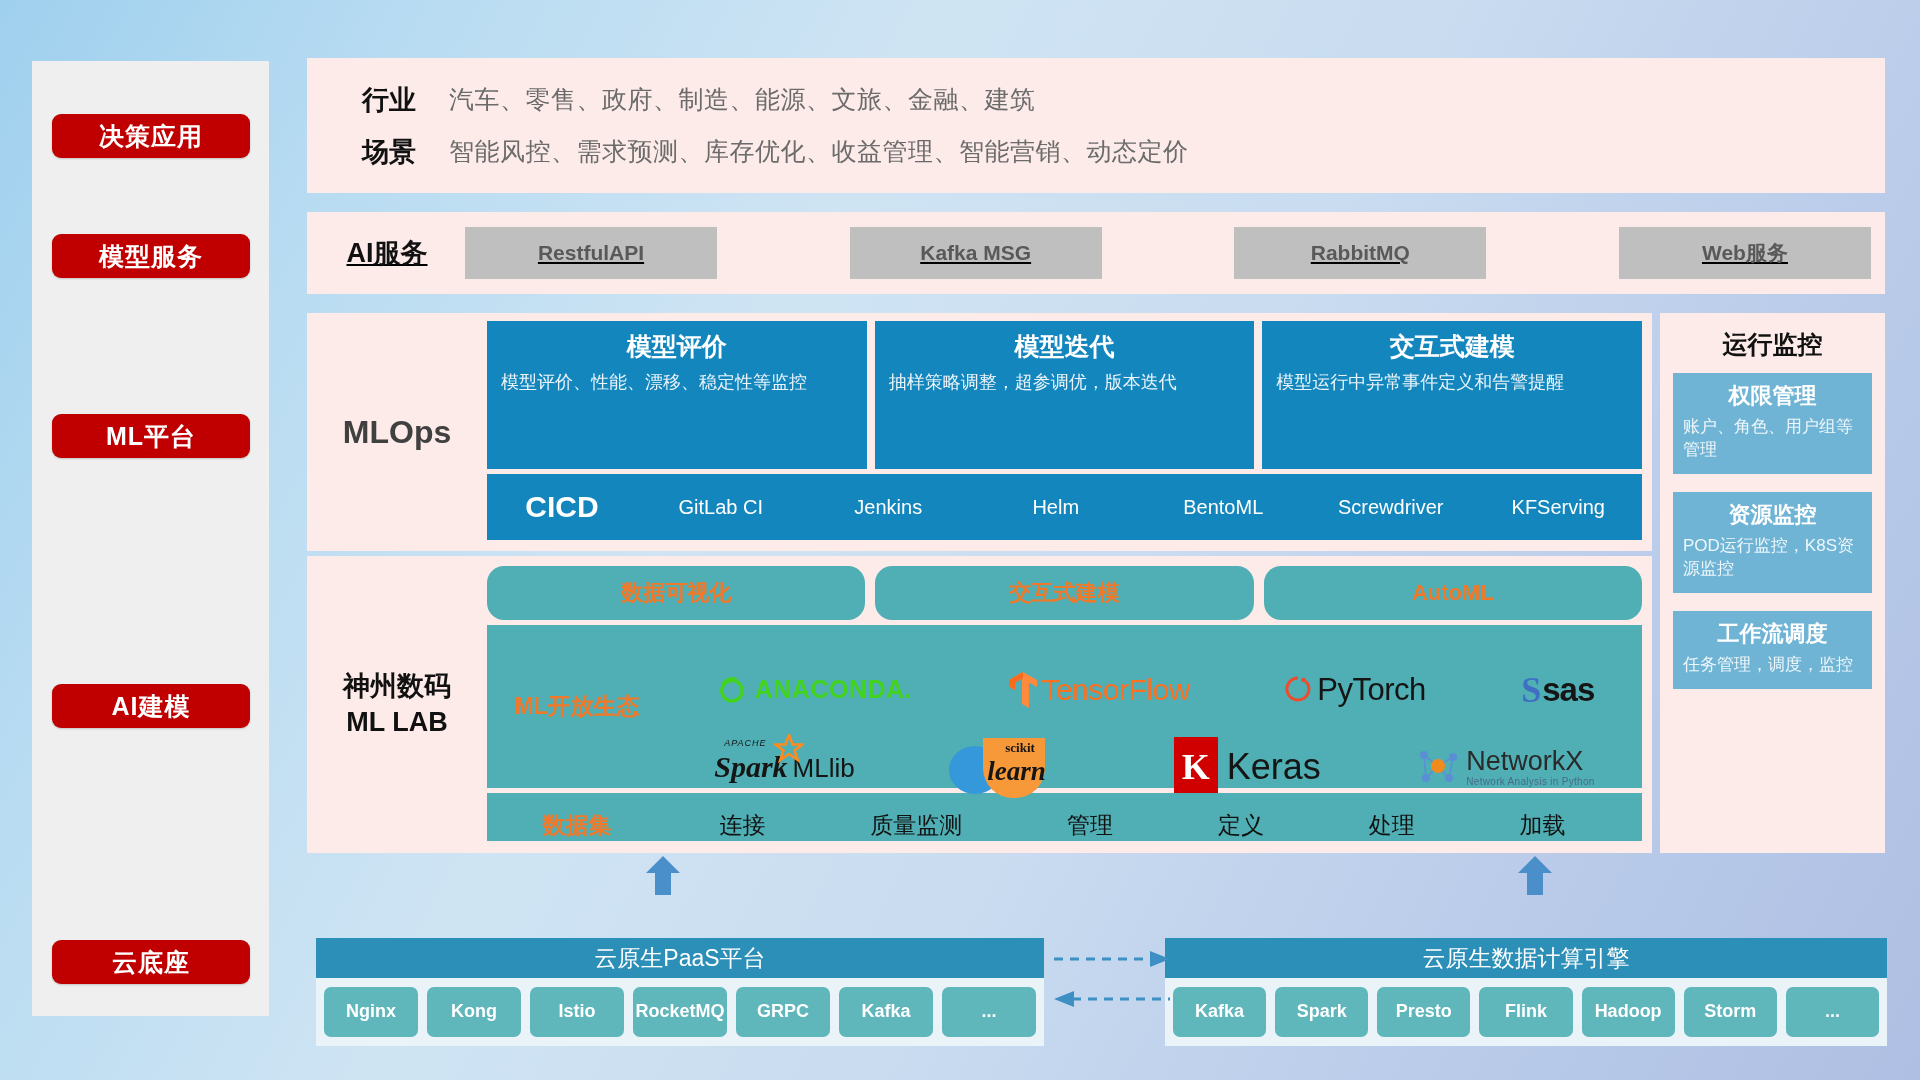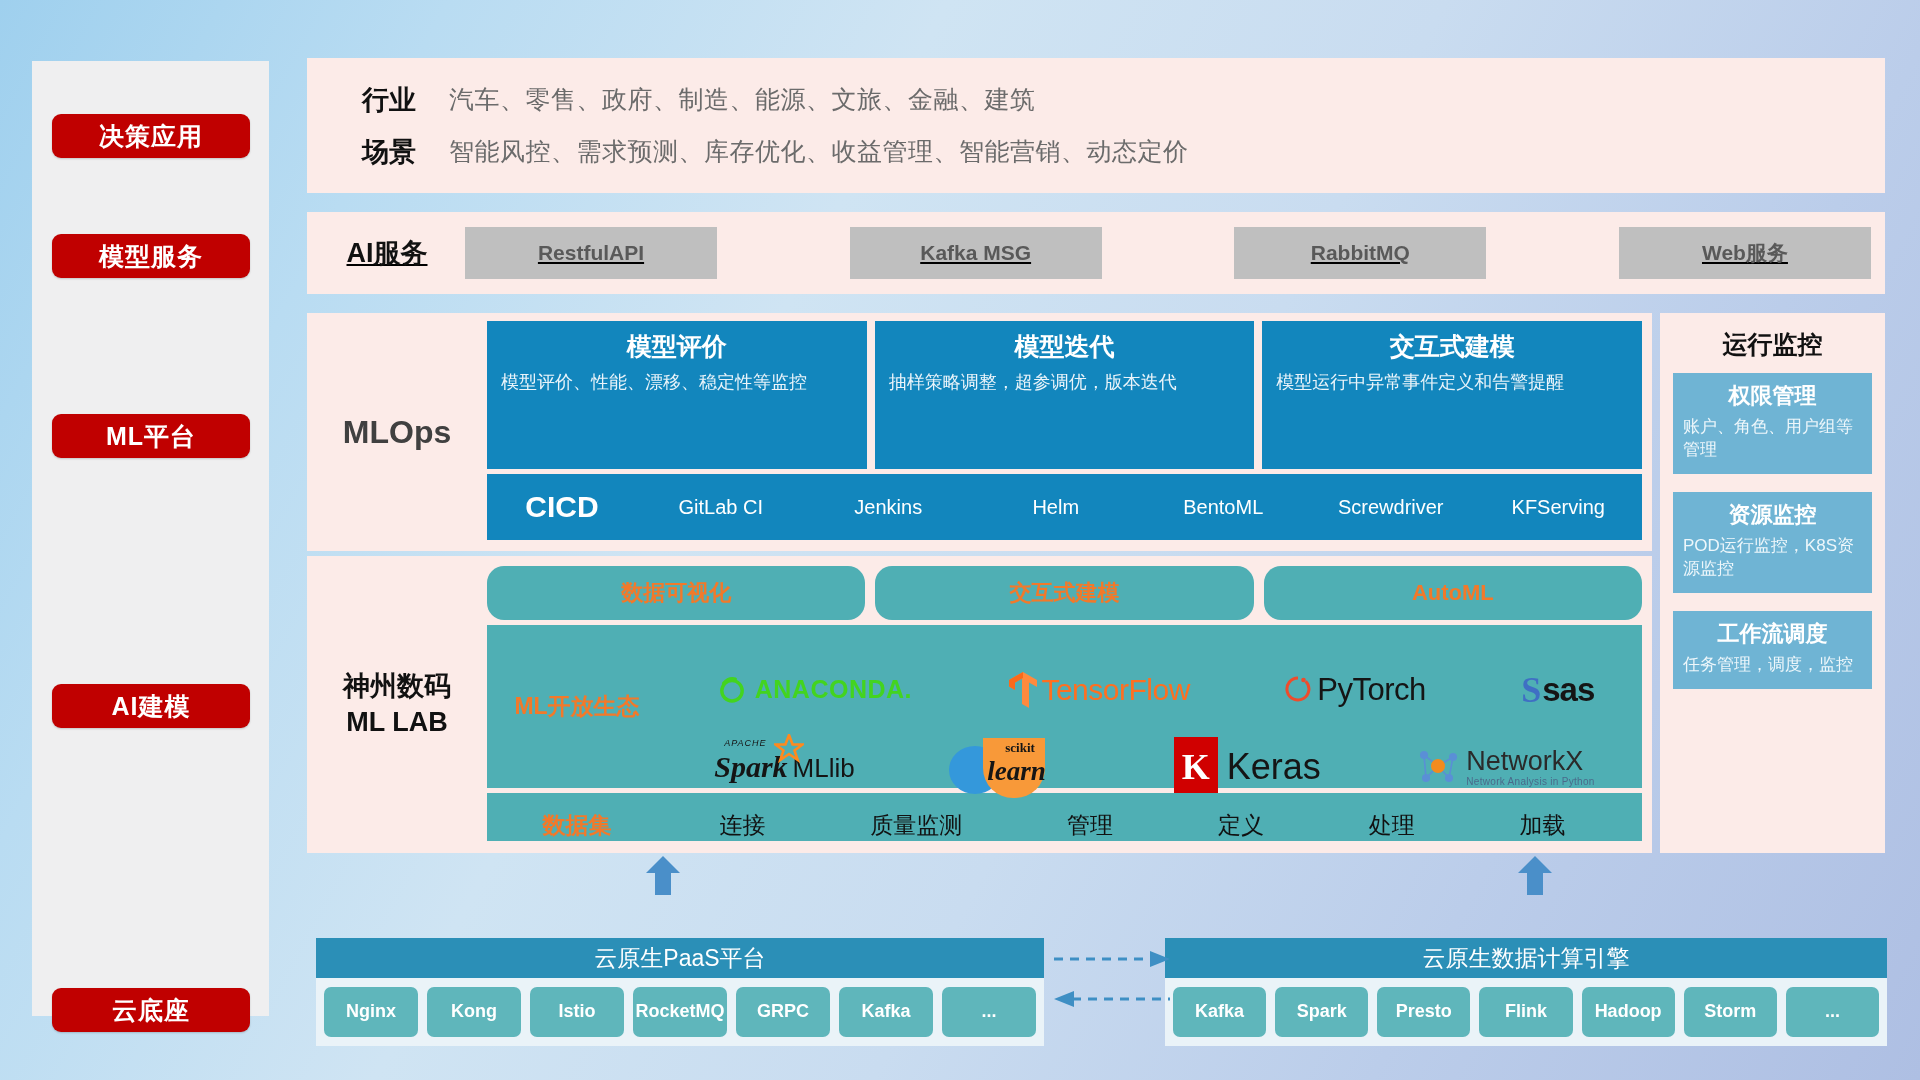--- a/index.html
+++ b/index.html
@@ -165,21 +165,21 @@
     </div>
   <div class="rail-chip" style="top:173px">
       <span>模型服务</span>
     </div>
   <div class="rail-chip" style="top:353px">
       <span>ML平台</span>
     </div>
   <div class="rail-chip" style="top:623px">
       <span>AI建模</span>
     </div>
-  <div class="rail-chip" style="top:927px">
+  <div class="rail-chip" style="top:879px">
       <span>云底座</span>
     </div>
 </div>
 
 <div id="row-apps">
   <div class="app-line">
     <div class="app-key">行业</div>
     <div class="app-val">汽车、零售、政府、制造、能源、文旅、金融、建筑</div>
   </div>
   <div class="app-line">

